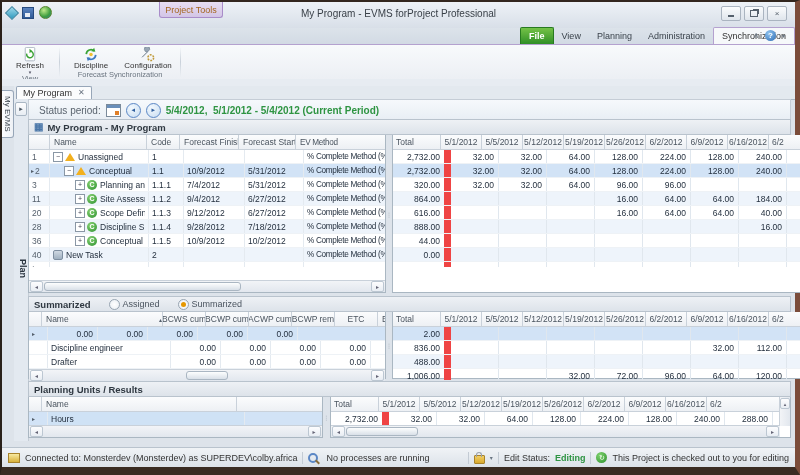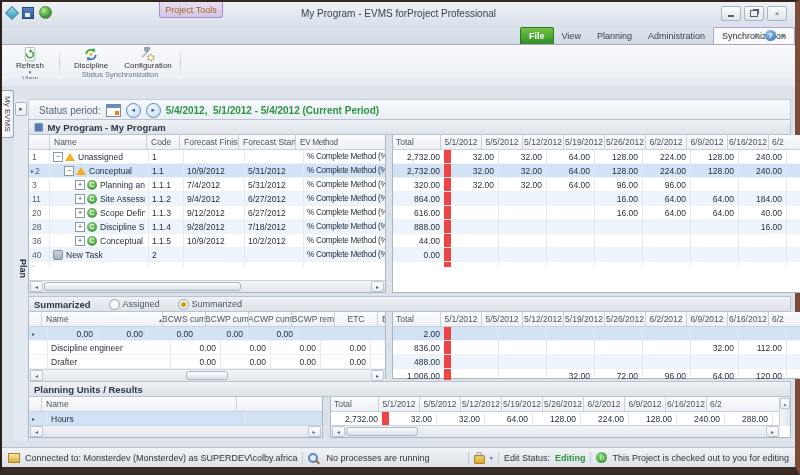--- a/index.html
+++ b/index.html
@@ -218,30 +218,36 @@
         <div class="rbtn" style="width:58px">
           <span class="ic">
             <svg width="16" height="15" viewBox="0 0 20 19">
                   <path d="M2.5 13 l7-7 a3.4 3.4 0 1 1 2.6-2.6 l-7 7 z" fill="#98a6b5" stroke="#6d7c8c" stroke-width="0.8"></path>
                   <circle cx="13.5" cy="13.5" r="3.6" fill="none" stroke="#c09a3a" stroke-width="2" stroke-dasharray="2.4 1.4"></circle>
                 </svg>
           </span>
           <span class="lbl">Configuration</span>
         </div>
       </div>
-      <div class="glabel">Status Synchronization</div>
+      <div class="glabel">Forecast Synchronization</div>
     </div>
     <div class="gsep"></div>
   </div>
   <div class="substrip"></div>
 
   <div class="sidecol">
     <div class="sidetab">My EVMS</div>
   </div>
 
+  <div class="docrow">
+    <div class="doctab">
+      <span>My Program</span>
+      <span class="closex">✕</span>
+    </div>
+  </div>
 
   <div class="collpane">
     <div class="collbtn">▸</div>
     <div class="planv">Plan</div>
   </div>
 
   <div class="spbar">
     <span class="splabel">Status period:</span>
     <span class="cal"></span>
     <span class="navball">◂</span>

